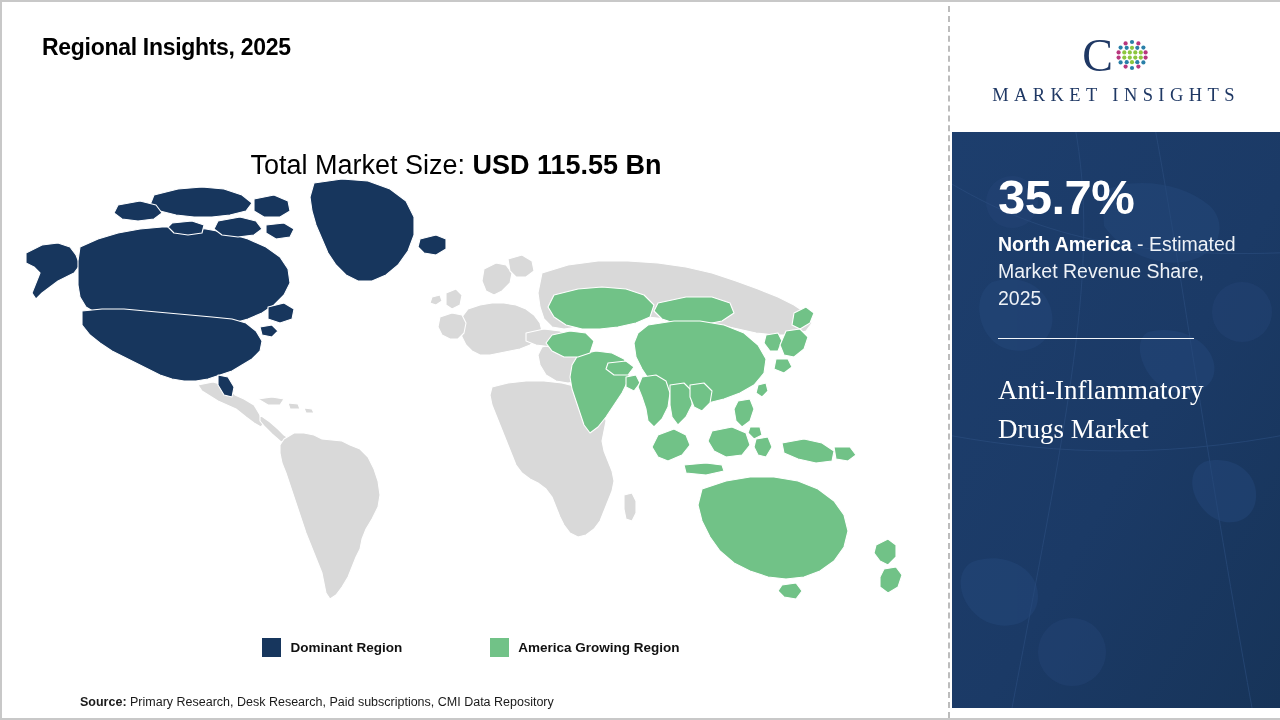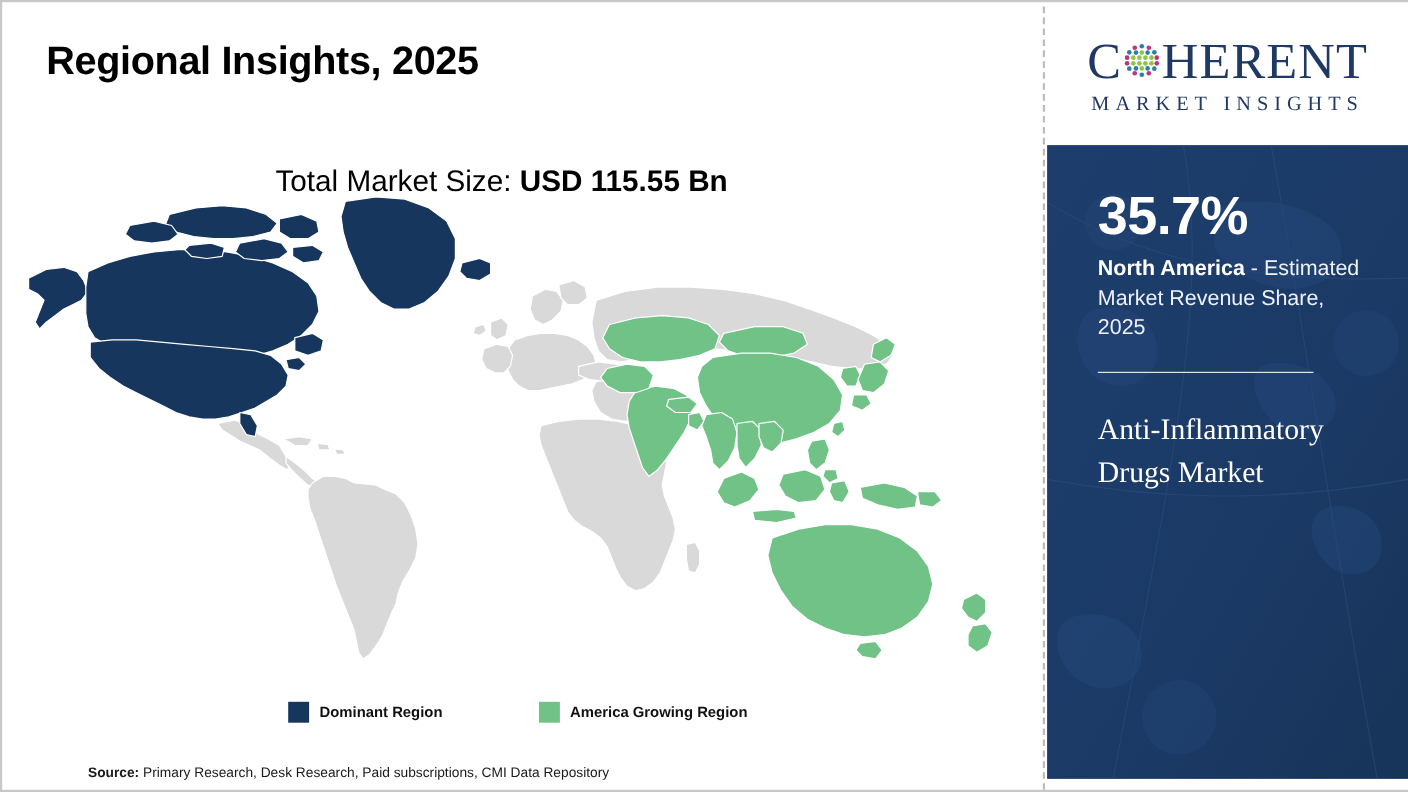--- a/index.html
+++ b/index.html
@@ -16,21 +16,21 @@
     border-top:2px solid #c8c8c8;
     border-bottom:2px solid #c8c8c8;
     box-sizing:border-box;
   }
 
   
   #left{position:absolute;left:0;top:0;width:948px;height:716px;}
 
   #page-title{
     position:absolute;left:40px;top:32px;
-    font-size:36px;font-weight:bold;letter-spacing:-0.3px;
+    font-size:23px;font-weight:bold;letter-spacing:-0.3px;
     color:#000;white-space:nowrap;
   }
 
   #market-size-line{
     position:absolute;left:0;top:124px;width:908px;
     text-align:center;font-size:27px;color:#000;white-space:nowrap;margin-top:24px;
   }
   #market-size-line .lbl{font-weight:400;}
   #market-size-line .val{font-weight:bold;}
 
@@ -276,21 +276,20 @@
             <circle cx="11.7" cy="24.2" r="2.1" fill="#2a7fa8"></circle>
             <circle cx="17" cy="24.2" r="2.1" fill="#8dc63f"></circle>
             <circle cx="22.3" cy="24.2" r="2.1" fill="#2a7fa8"></circle>
             <circle cx="28.4" cy="24.4" r="2.1" fill="#2a7fa8"></circle>
             <circle cx="10.6" cy="28.6" r="2.1" fill="#b8377e"></circle>
             <circle cx="17" cy="30" r="2.1" fill="#2a7fa8"></circle>
             <circle cx="23.4" cy="28.6" r="2.1" fill="#b8377e"></circle>
           </g>
         </svg>
       </span>
-      <span class="logo-rest">HERENT</span>
     </div>
     <div id="logo-sub">MARKET INSIGHTS</div>
   </div>
 
   <div id="panel">
     <svg id="panel-bg" viewBox="0 0 328 576" preserveAspectRatio="none" xmlns="http://www.w3.org/2000/svg">
       <defs>
         <linearGradient id="pg" x1="0" y1="0" x2="1" y2="1">
           <stop offset="0%" stop-color="#1d3e6d"></stop>
           <stop offset="55%" stop-color="#1b3a66"></stop>

